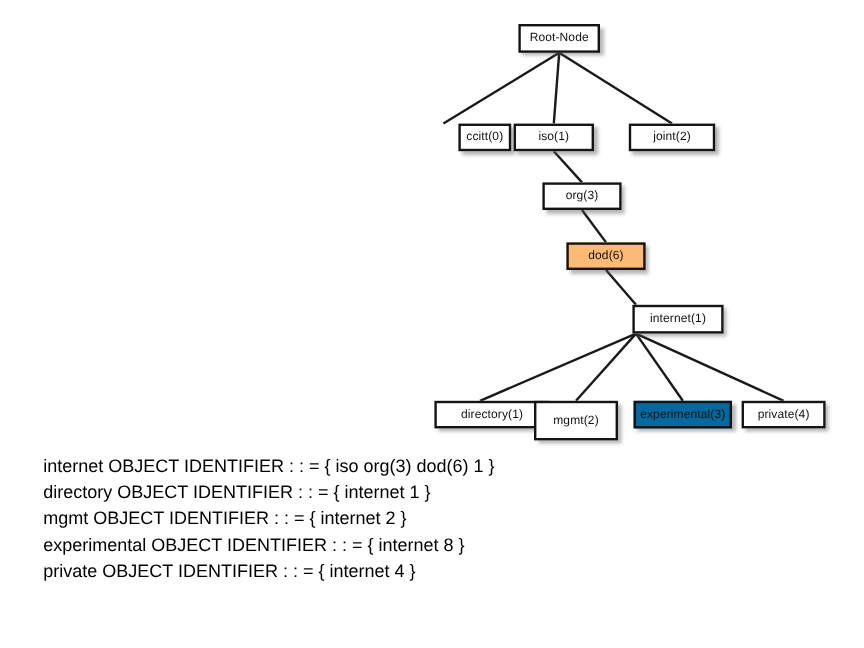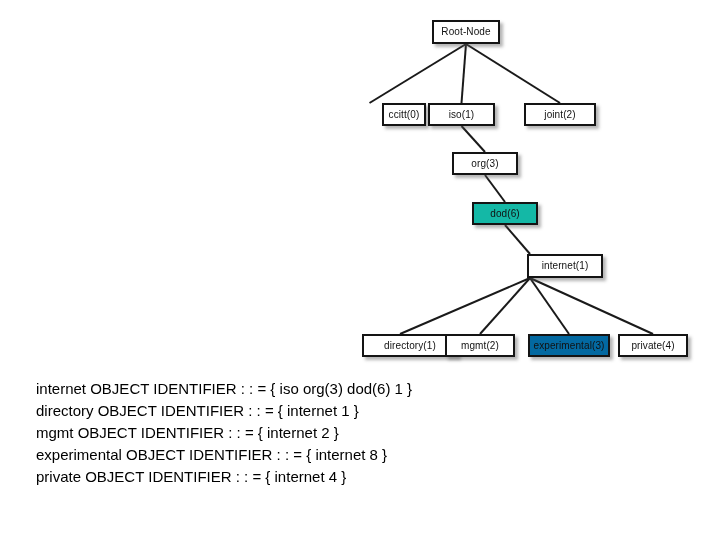--- a/index.html
+++ b/index.html
@@ -82,24 +82,24 @@
       <line x1="530" y1="278" x2="400" y2="334" stroke="#1a1a1a" stroke-width="2"></line>
       <line x1="530" y1="278" x2="480" y2="334" stroke="#1a1a1a" stroke-width="2"></line>
       <line x1="530" y1="278" x2="569" y2="334" stroke="#1a1a1a" stroke-width="2"></line>
       <line x1="530" y1="278" x2="653" y2="334" stroke="#1a1a1a" stroke-width="2"></line>
     </svg>
 <div class="node" style="left: 432px; top: 20px; width: 68px; height: 24px; border-color: rgb(20, 20, 20); background: rgb(255, 255, 255);">Root-Node</div>
     <div class="node" style="left: 336px; top: 103px; width: 44px; height: 23px; border-color: rgb(20, 20, 20); background: rgb(255, 255, 255); margin-left: 46px;">ccitt(0)</div>
     <div class="node" style="left: 428px; top: 103px; width: 67px; height: 23px; border-color: rgb(20, 20, 20); background: rgb(255, 255, 255);">iso(1)</div>
     <div class="node" style="left: 524px; top: 103px; width: 72px; height: 23px; border-color: rgb(20, 20, 20); background: rgb(255, 255, 255);">joint(2)</div>
     <div class="node" style="left: 452px; top: 152px; width: 66px; height: 23px; border-color: rgb(20, 20, 20); background: rgb(255, 255, 255);">org(3)</div>
-    <div class="node" style="left: 472px; top: 202px; width: 66px; height: 23px; border-color: rgb(20, 20, 20); background: #14b8a6;">dod(6)</div>
+    <div class="node" style="left: 472px; top: 202px; width: 66px; height: 23px; border-color: rgb(20, 20, 20); background: #fdba74;">dod(6)</div>
     <div class="node" style="left: 492px; top: 254px; width: 76px; height: 24px; border-color: rgb(20, 20, 20); background: rgb(255, 255, 255); margin-left: 35px;">internet(1)</div>
     <div class="node" style="left: 362px; top: 334px; width: 96px; height: 23px; border-color: rgb(20, 20, 20); background: rgb(255, 255, 255);">directory(1)</div>
-    <div class="node" style="left: 445px; top: 334px; width: 70px; height: 23px; border-color: rgb(20, 20, 20); background: rgb(255, 255, 255);">mgmt(2)</div>
+    <div class="node" style="left: 445px; top: 334px; width: 70px; height: 33px; border-color: rgb(20, 20, 20); background: rgb(255, 255, 255);">mgmt(2)</div>
     <div class="node" style="left: 528px; top: 334px; width: 82px; height: 23px; border-color: rgb(20, 20, 20); background: #0369a1;">experimental(3)</div>
     <div class="node" style="left: 618px; top: 334px; width: 70px; height: 23px; border-color: rgb(20, 20, 20); background: rgb(255, 255, 255);">private(4)</div>
   </div>
 
 <div id="oid-definitions">
     <div class="oid-line">internet OBJECT IDENTIFIER : : = { iso org(3) dod(6) 1 }</div>
     <div class="oid-line">directory OBJECT IDENTIFIER : : = { internet 1 }</div>
     <div class="oid-line">mgmt OBJECT IDENTIFIER : : = { internet 2 }</div>
     <div class="oid-line">experimental OBJECT IDENTIFIER : : = { internet 8 }</div>
     <div class="oid-line">private OBJECT IDENTIFIER : : = { internet 4 }</div>

